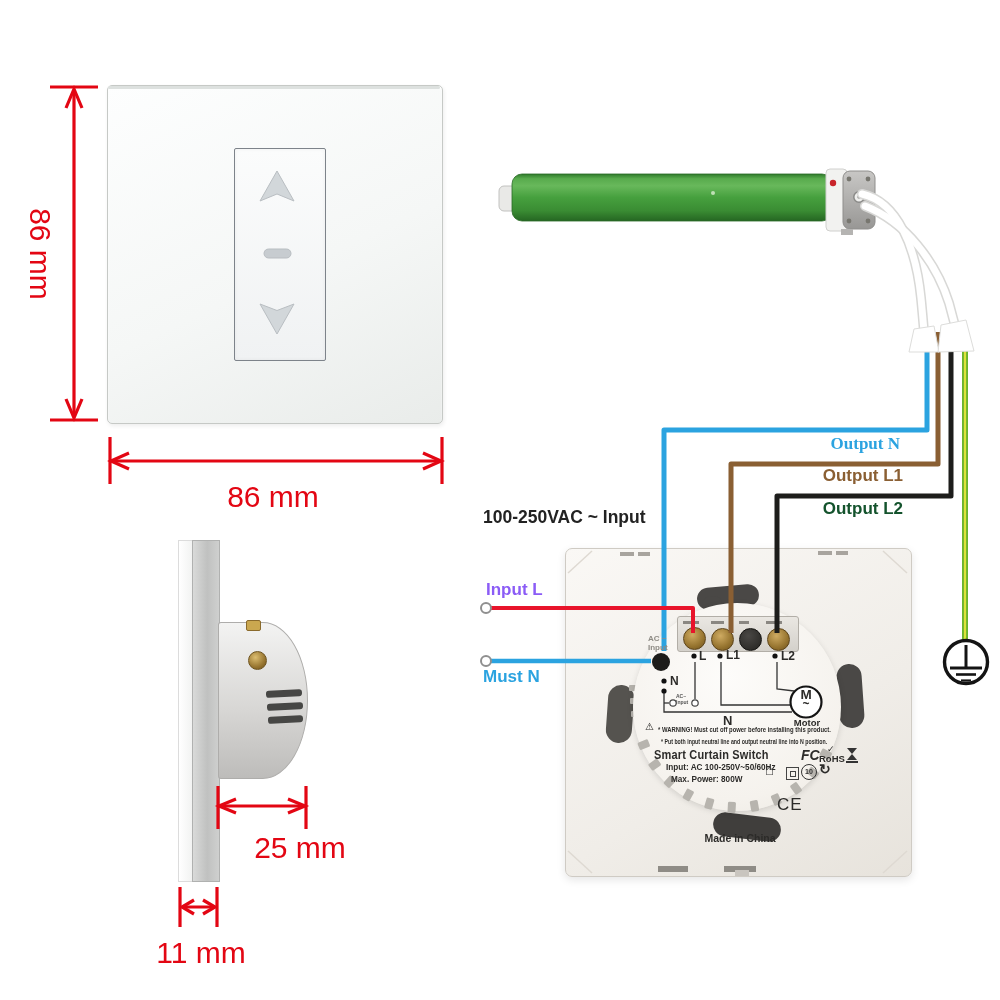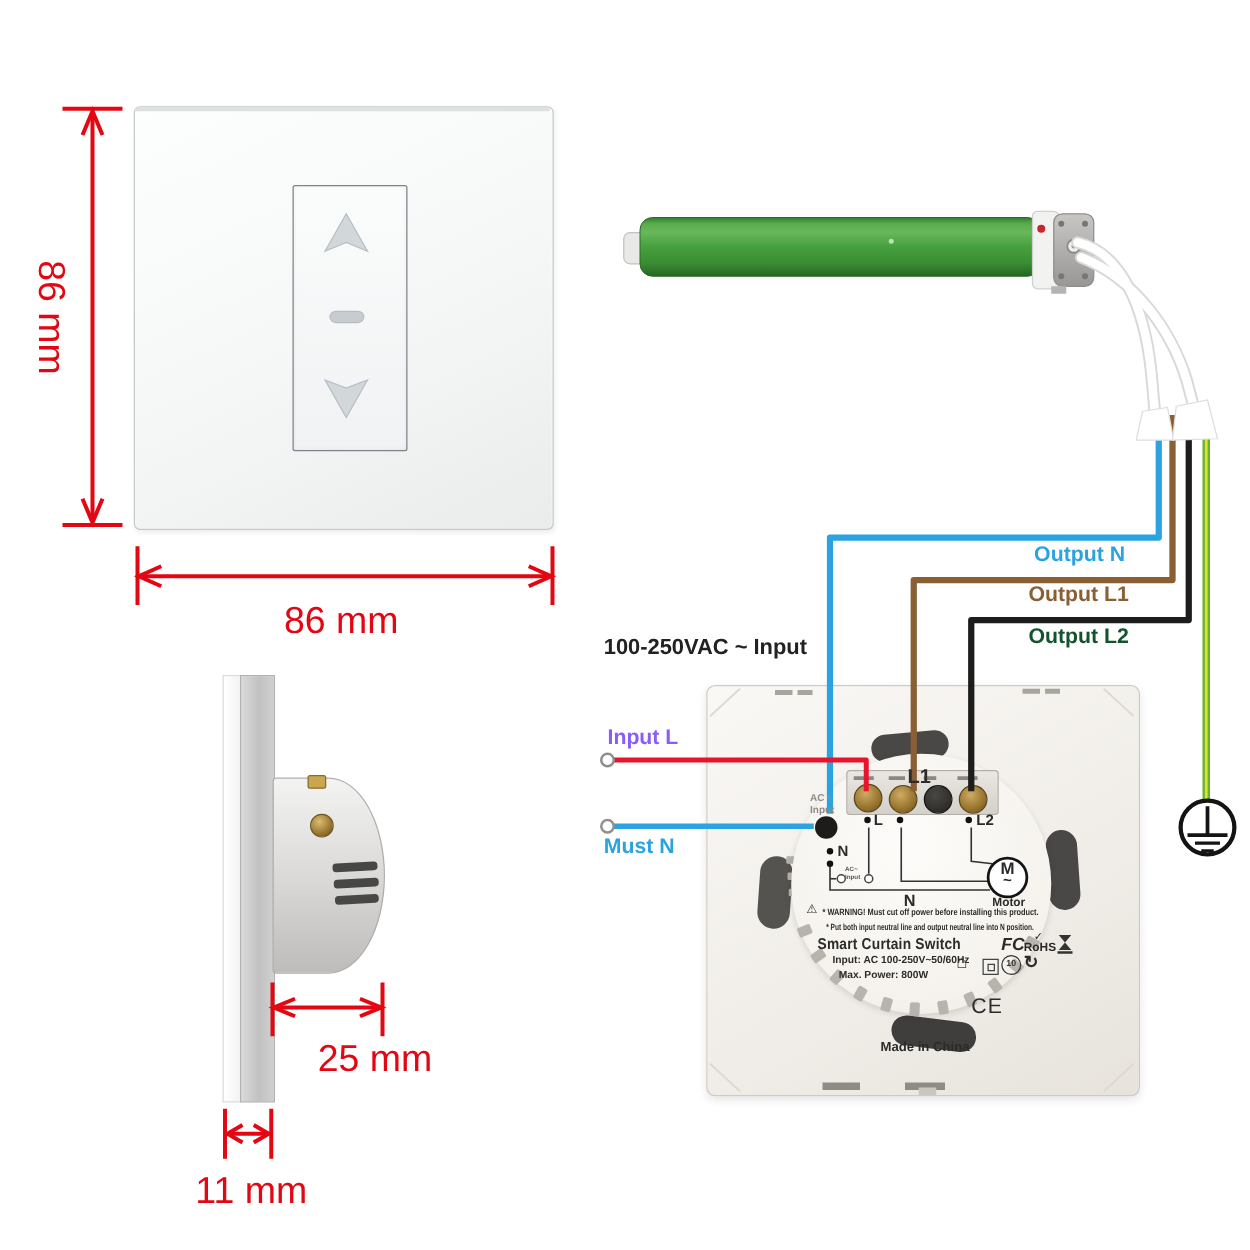--- a/index.html
+++ b/index.html
@@ -250,28 +250,28 @@
   </svg>
 
   <div class="txt dim" style="left:-7px;top:237px;width:94px;transform:rotate(90deg);">86 mm</div>
   <div class="txt dim" style="left:226px;top:480px;width:94px;">86 mm</div>
   <div class="txt dim" style="left:253px;top:831px;width:94px;">25 mm</div>
   <div class="txt dim" style="left:152px;top:936px;width:98px;">11 mm</div>
 
   <div class="txt biglbl" style="left:483px;top:507px;color:#222;font-size:17.5px;">100-250VAC ~ Input</div>
   <div class="txt biglbl" style="left:486px;top:580px;color:#8b5cf6;">Input L</div>
   <div class="txt biglbl" style="left:483px;top:667px;color:#2ba3e0;">Must N</div>
-  <div class="txt biglbl" style="left:812px;top:434px;width:88px;text-align:right;color:#2ba3e0;">Output N</div>
+  <div class="txt biglbl" style="left:812px;top:434px;width:88px;text-align:right;color:#2ba3e0;font-family:Liberation Serif, serif;">Output N</div>
   <div class="txt biglbl" style="left:808px;top:466px;width:95px;text-align:right;color:#8a5f33;">Output L1</div>
   <div class="txt biglbl" style="left:806px;top:499px;width:97px;text-align:right;color:#14532d;">Output L2</div>
 
   <div class="txt" style="left:648px;top:634px;font-size:8px;font-weight:bold;color:#8f8c86;">AC ~</div>
   <div class="txt" style="left:648px;top:643px;font-size:8px;font-weight:bold;color:#8f8c86;">Input</div>
   <div class="txt print" style="left:699px;top:649px;font-size:12px;">L</div>
-  <div class="txt print" style="left:726px;top:613px;font-size:16px;">L1</div>
+  <div class="txt print" style="left:726px;top:648px;font-size:12px;">L1</div>
   <div class="txt print" style="left:781px;top:649px;font-size:12px;">L2</div>
   <div class="txt print" style="left:670px;top:674px;font-size:12px;">N</div>
   <div class="txt mini" style="left:676px;top:693px;">AC~</div>
   <div class="txt mini" style="left:676px;top:699px;">Input</div>
   <div class="txt print" style="left:723px;top:713px;font-size:13px;">N</div>
   <div class="txt print" style="left:796px;top:689px;width:20px;text-align:center;font-size:13.5px;line-height:12px;">M</div>
   <div class="txt print" style="left:796px;top:699px;width:20px;text-align:center;font-size:12px;line-height:11px;">~</div>
   <div class="txt print" style="left:791px;top:717px;width:32px;text-align:center;font-size:9.5px;">Motor</div>
   <div class="txt" style="left:645px;top:721px;font-size:10px;color:#2c2b29;">⚠</div>
   <div class="txt print warn" style="left:658px;top:725px;transform:scaleX(0.82);">* WARNING! Must cut off power before installing this product.</div>

